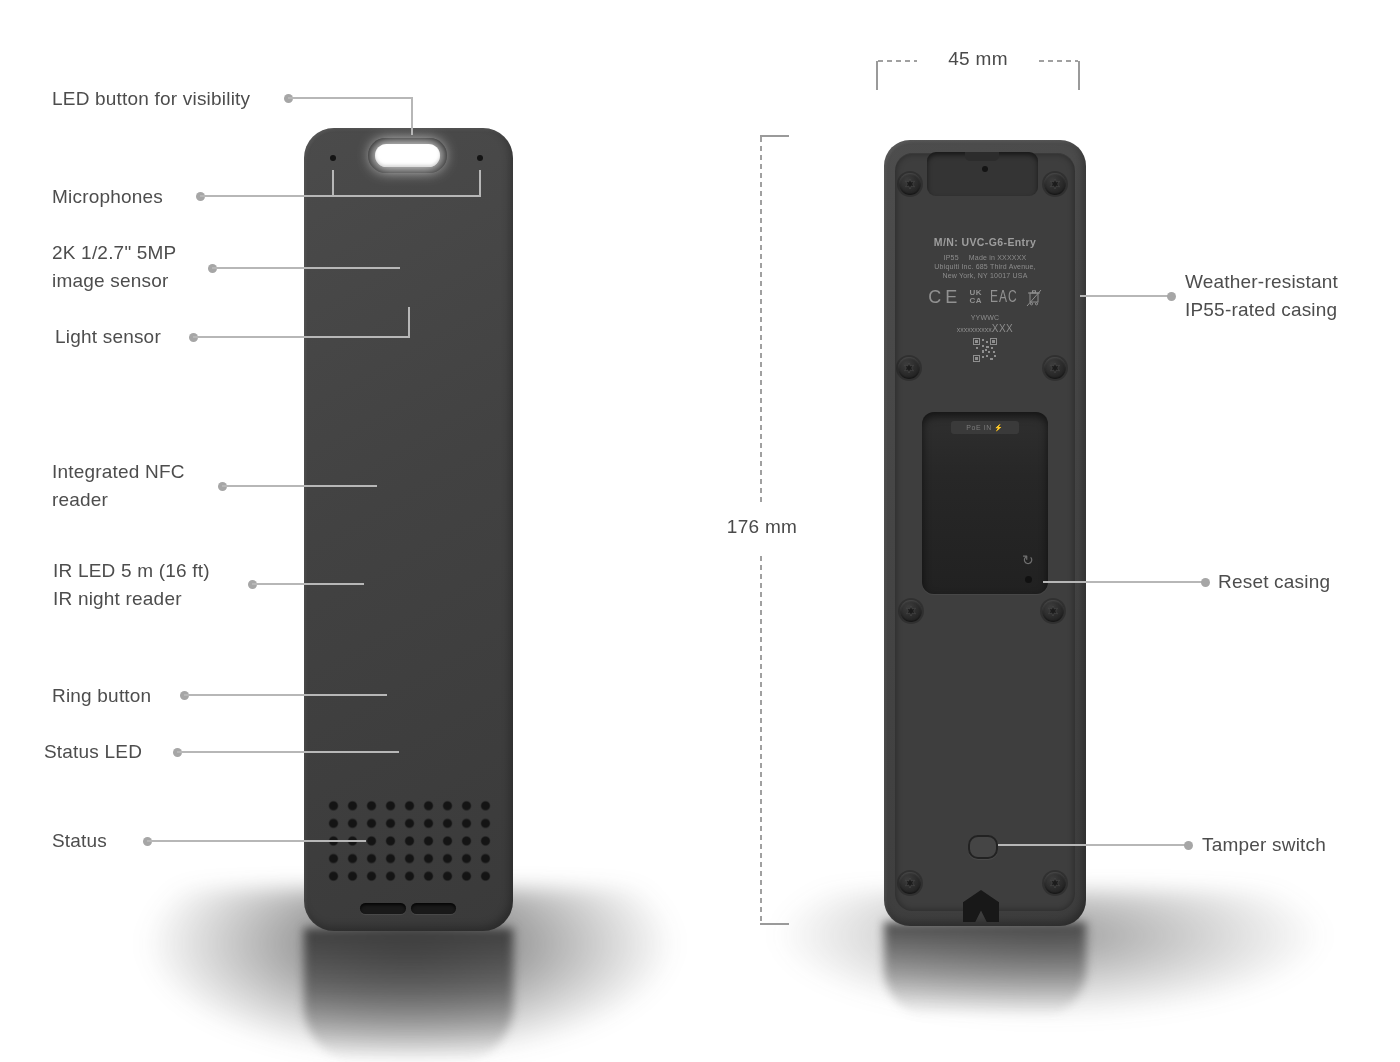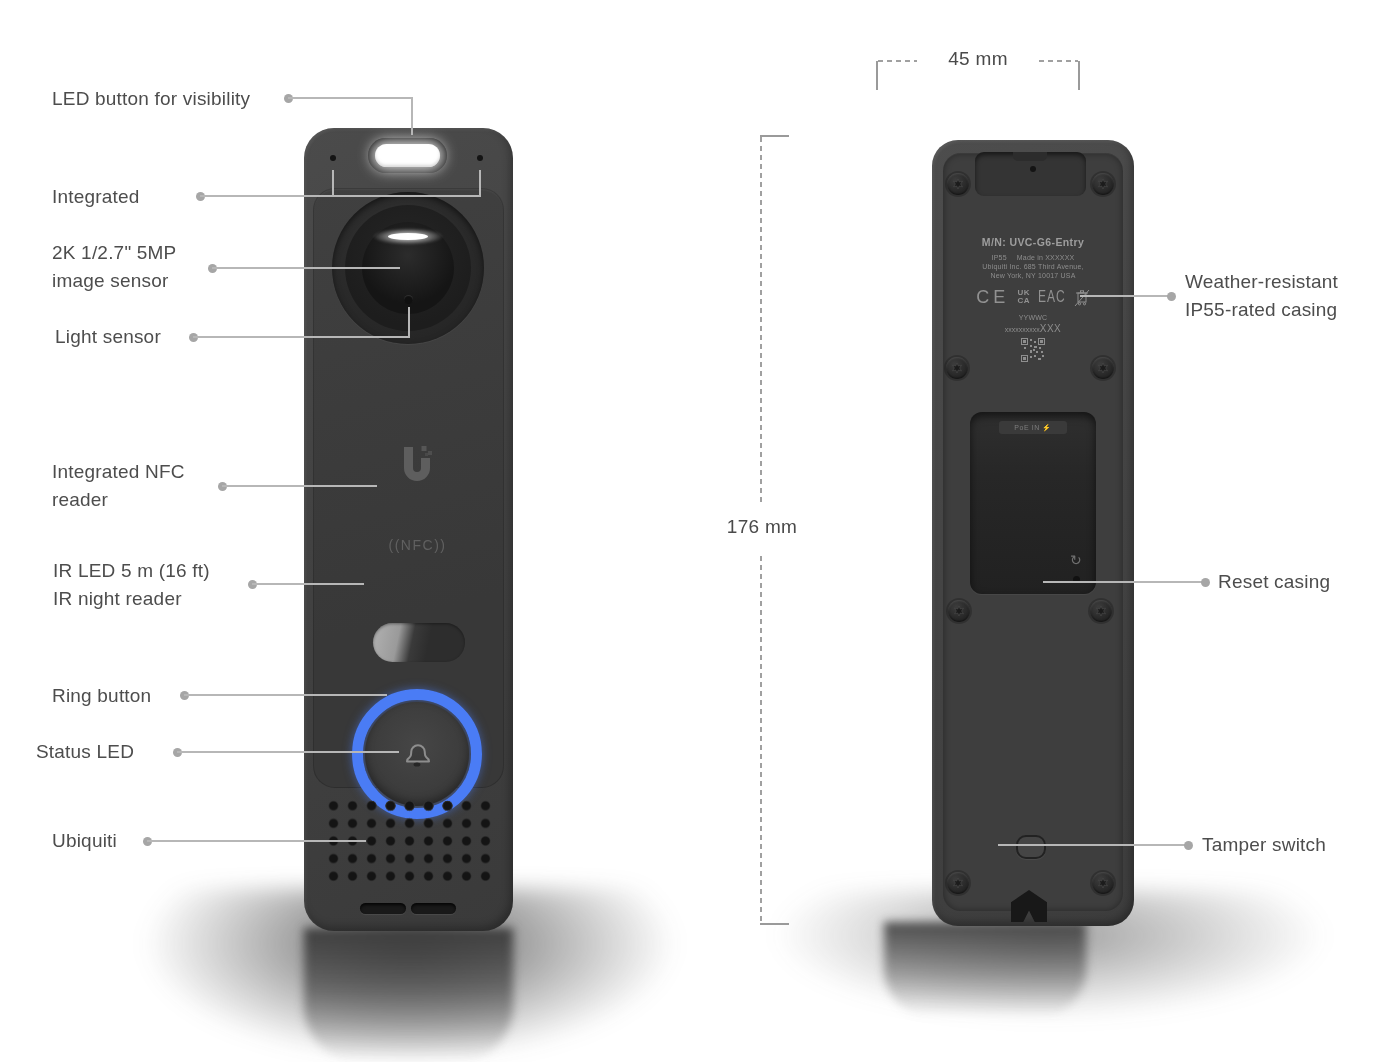--- a/index.html
+++ b/index.html
@@ -65,21 +65,21 @@
           background-image:radial-gradient(circle 6.5px at 50% 50%,#141414 58%,#353535 76%,rgba(0,0,0,0) 84%);
           background-size:19px 17.6px;}
   .fd-slot{position:absolute;height:11px;border-radius:5.5px;background:#191919;
           box-shadow:inset 0 2px 3px rgba(0,0,0,.8), 0 1px 1px rgba(255,255,255,.08);}
   .reflect{position:absolute;filter:blur(5px);}
   .shadow-ellipse{position:absolute;filter:blur(10px);}
 
   
   .back{position:absolute;left:884px;top:140px;width:202px;height:786px;border-radius:26px;
         background:linear-gradient(155deg,#4d4d4d 0%,#454545 45%,#3d3d3d 100%);
-        box-shadow:inset 2px 2px 3px rgba(255,255,255,.08), inset -3px -4px 8px rgba(0,0,0,.3);margin-left:48px;}
+        box-shadow:inset 2px 2px 3px rgba(255,255,255,.08), inset -3px -4px 8px rgba(0,0,0,.3);}
   .bd-panel{position:absolute;left:11px;top:13px;width:180px;height:758px;border-radius:18px;
         background:#3e3e3e;
         box-shadow:inset 0 0 7px rgba(0,0,0,.4), inset 0 1px 0 rgba(255,255,255,.05);}
   .bd-toprecess{position:absolute;left:32px;top:-1px;width:111px;height:44px;border-radius:9px;
         background:#343434;box-shadow:inset 0 3px 5px rgba(0,0,0,.55);}
   .bd-notch{position:absolute;left:38px;top:0;width:34px;height:9px;border-radius:0 0 5px 5px;background:#2c2c2c;}
   .bd-hole{position:absolute;left:55px;top:14px;width:6px;height:6px;border-radius:50%;background:#141414;}
   .screw{position:absolute;width:22px;height:22px;border-radius:50%;
         background:radial-gradient(circle at 38% 32%,#3c3c3c,#272727 62%,#1e1e1e);
         box-shadow:inset 0 1px 2px rgba(255,255,255,.14), inset 0 -1px 2px rgba(0,0,0,.55), 0 0 0 2px rgba(0,0,0,.22);
@@ -121,49 +121,20 @@
   <div class="reflect" style="left:884px;top:922px;width:202px;height:95px;border-radius:0 0 48px 48px;
               background:linear-gradient(180deg,rgba(62,62,62,.9),rgba(72,72,72,.45) 55%,rgba(85,85,85,0));"></div>
 
   <div class="front">
     <div class="fd-led">
       <div class="fd-led-core"></div>
     </div>
     <div class="fd-mic" style="left:26px;top:27px;"></div>
     <div class="fd-mic" style="left:173px;top:27px;"></div>
 
-    <div class="fd-panel">
-      <div class="fd-cam">
-        <div class="cam-mid"></div>
-        <div class="cam-core"></div>
-        <div class="cam-glint"></div>
-        <div class="cam-glint2"></div>
-        <div class="cam-lightsensor"></div>
-      </div>
-
-      <svg class="fd-logo" width="34" height="40" viewBox="0 0 34 40">
-        <path d="M8.5 1 V 22 a8.5 8.5 0 0 0 17 0 V 12" fill="none" stroke="#6f6f6f" stroke-width="9" opacity="0.8"></path>
-        <rect x="21.5" y="0" width="5" height="5" fill="#6a6a6a" opacity="0.7"></rect>
-        <rect x="28" y="5" width="4" height="4" fill="#646464" opacity="0.55"></rect>
-        <rect x="25" y="7" width="3" height="3" fill="#606060" opacity="0.45"></rect>
-      </svg>
-
-      <div class="fd-nfc">((NFC))</div>
-
-      <div class="fd-ir"></div>
-
-      <div class="fd-ring">
-        <div class="ring-disc">
-          <svg width="40" height="40" viewBox="0 0 40 40">
-            <path d="M10 27.5 q0,-2.6 2.6,-4.2 q1.6,-1 1.6,-4.2 v-1.1 a6.8,6.8 0 0 1 13.6,0 v1.1 q0,3.2 1.6,4.2 q2.6,1.6 2.6,4.2 z" fill="rgba(20,20,20,0.18)" stroke="#969696" stroke-width="2" stroke-linejoin="round" opacity=".9"></path>
-            <ellipse cx="20" cy="30.5" rx="3.4" ry="2.1" fill="#262626"></ellipse>
-          </svg>
-        </div>
-      </div>
-    </div>
 
     <div class="fd-speaker"></div>
     <div class="fd-slot" style="left:56px;top:775px;width:46px;"></div>
     <div class="fd-slot" style="left:107px;top:775px;width:45px;"></div>
   </div>
 
   <div class="back">
     <div class="bd-panel">
       <div class="bd-toprecess">
         <div class="bd-notch"></div>
@@ -333,45 +304,45 @@
   <div class="lead-h" style="left:1043px;top:581px;width:162px;"></div>
   <div class="dot" style="left:1201px;top:578px;"></div>
 
   <div class="lead-h" style="left:998px;top:844px;width:190px;"></div>
   <div class="dot" style="left:1184px;top:841px;"></div>
 
   <div class="co" style="left:52px;top:85px;">
     <div>LED button for visibility</div>
   </div>
   <div class="co" style="left:52px;top:183px;">
-    <div>Integrated</div>
+    <div>Microphones</div>
   </div>
   <div class="co" style="left:52px;top:239px;">
     <div>2K 1/2.7" 5MP</div>
     <div>image sensor</div>
   </div>
   <div class="co" style="left:55px;top:323px;">
     <div>Light sensor</div>
   </div>
   <div class="co" style="left:52px;top:458px;">
     <div>Integrated NFC</div>
     <div>reader</div>
   </div>
   <div class="co" style="left:53px;top:557px;">
     <div>IR LED 5 m (16 ft)</div>
     <div>IR night reader</div>
   </div>
   <div class="co" style="left:52px;top:682px;">
     <div>Ring button</div>
   </div>
-  <div class="co" style="left:36px;top:738px;">
+  <div class="co" style="left:44px;top:738px;">
     <div>Status LED</div>
   </div>
   <div class="co" style="left:52px;top:827px;">
-    <div>Ubiquiti</div>
+    <div>Status</div>
   </div>
 
   <div class="co" style="left:1185px;top:268px;">
     <div>Weather-resistant</div>
     <div>IP55-rated casing</div>
   </div>
   <div class="co" style="left:1218px;top:568px;">
     <div>Reset casing</div>
   </div>
   <div class="co" style="left:1202px;top:831px;">

